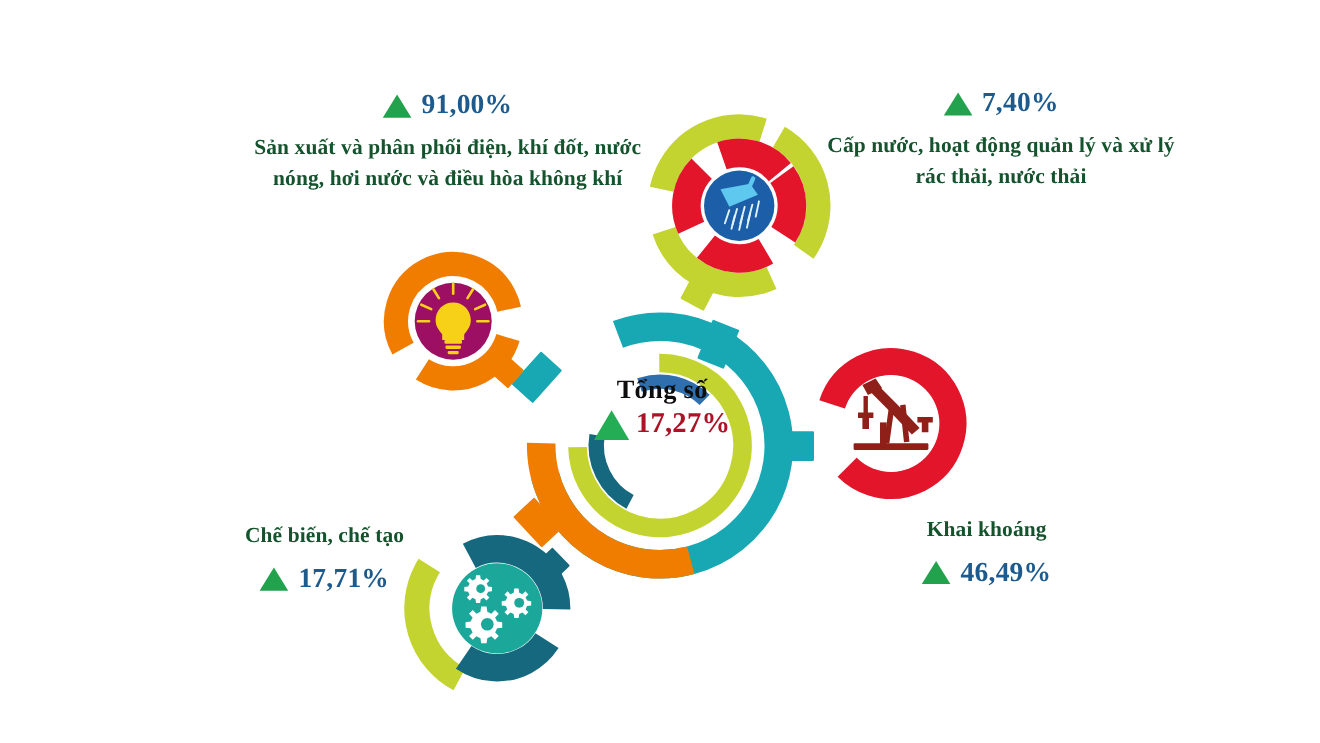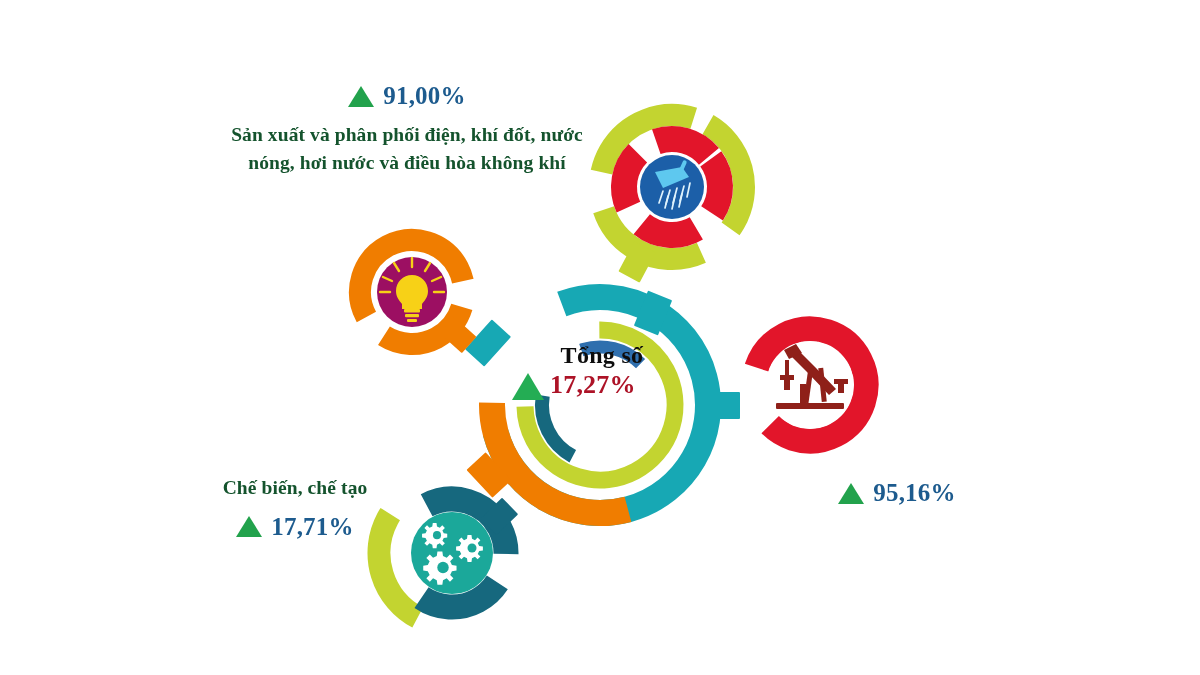--- a/index.html
+++ b/index.html
@@ -89,20 +89,21 @@
     font-family: "Liberation Serif", "DejaVu Serif", serif;
     font-weight: bold;
     font-size: 24px;
     color: #0d0d0d;
     line-height: 1.05;
     letter-spacing: .3px;
   }
   #center-pct-row {
     display: flex;
     align-items: center;
+    justify-content: center;
     gap: 6px;
     margin-top: 2px;
   }
   #center-pct {
     font-family: "Liberation Serif", "DejaVu Serif", serif;
     font-weight: bold;
     font-size: 26px;
     color: #ad1327;
     letter-spacing: .2px;
   }
@@ -251,31 +252,40 @@
 
   <div class="label-block" id="label-power">
     <div class="pct-row">
       <span class="tri-up"></span>
       <span class="pct-val">91,00%</span>
     </div>
     <div class="gap-8"></div>
     <div class="cat-name">Sản xuất và phân phối điện, khí đốt, nước nóng, hơi nước và điều hòa không khí</div>
   </div>
 
+  <div class="label-block" id="label-water">
+    <div class="pct-row">
+      <span class="tri-up"></span>
+      <span class="pct-val">7,40%</span>
+    </div>
+    <div class="gap-8"></div>
+    <div class="cat-name">Cấp nước, hoạt động quản lý và xử lý rác thải, nước thải</div>
+  </div>
 
   <div class="label-block" id="label-manuf">
     <div class="cat-name">Chế biến, chế tạo</div>
     <div class="gap-8"></div>
     <div class="pct-row">
       <span class="tri-up"></span>
       <span class="pct-val">17,71%</span>
     </div>
   </div>
 
   <div class="label-block" id="label-mining">
-    <div class="gap-8"></div>
-    <div class="pct-row">
-      <span class="tri-up"></span>
-      <span class="pct-val">95,16%</span>
+    <div class="cat-name">Khai khoáng</div>
+    <div class="gap-8"></div>
+    <div class="pct-row">
+      <span class="tri-up"></span>
+      <span class="pct-val">46,49%</span>
     </div>
   </div>
 
 </div>
 
 </body></html>

